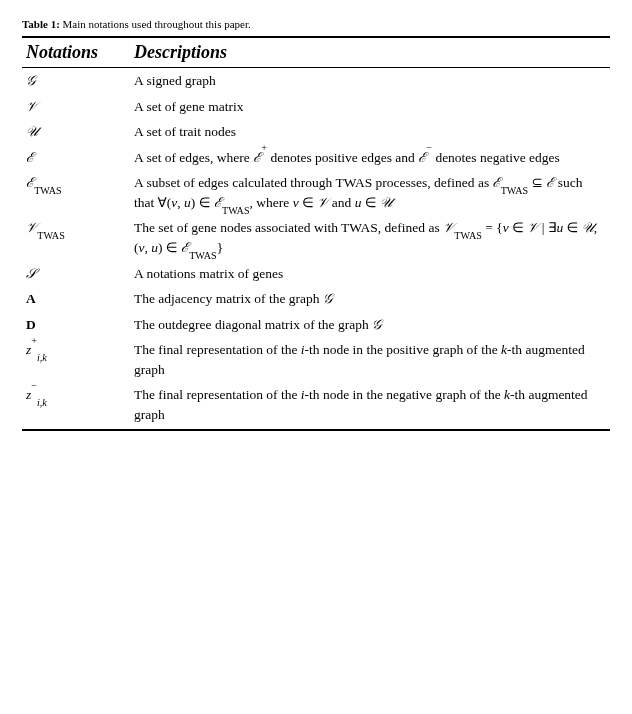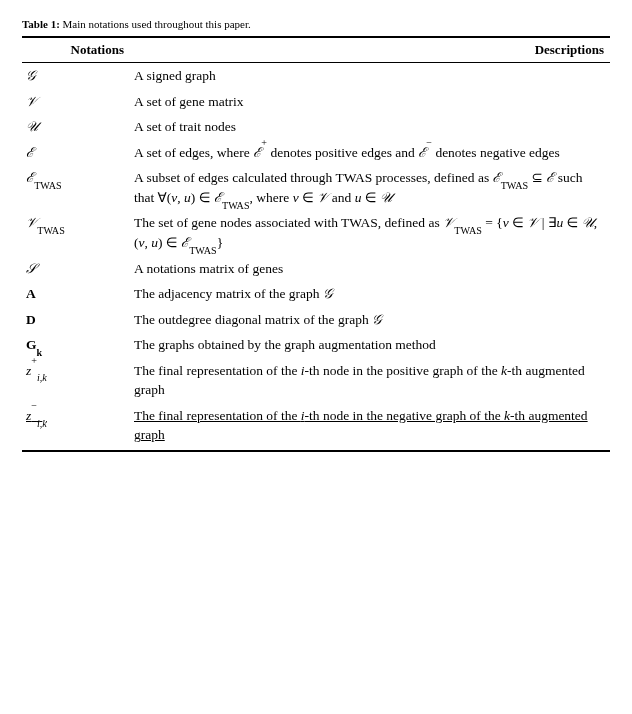--- a/index.html
+++ b/index.html
@@ -21,41 +21,41 @@
       font-weight: bold;
     }
     table {
       width: 100%;
       border-collapse: collapse;
     }
     thead tr th {
       border-top: 2px solid #000;
       border-bottom: 1.5px solid #000;
       padding: 4px 6px 4px 4px;
-      text-align: right;
+      text-align: left;
       font-weight: bold;
-      font-size: 13px;
+      font-size: 18px;
+      font-style: italic;
     }
     thead tr th:first-child {
       width: 108px;
     }
     tbody tr td {
       padding: 3px 6px 3px 4px;
       vertical-align: top;
       font-size: 13.5px;
       line-height: 1.45;
     }
     tbody tr td:first-child {
       white-space: nowrap;
       vertical-align: top;
     }
     .last-row td {
       border-bottom: 2px solid #000;
       padding-bottom: 5px;
-      text-decoration: underline;
     }
     .math {
       font-style: italic;
     }
     .math-cal {
       font-style: italic;
       font-family: "Times New Roman", Times, serif;
     }
     sup, sub {
       font-size: 0.75em;
@@ -111,24 +111,20 @@
       </tr>
       <tr>
         <td><span class="bold">A</span></td>
         <td>The adjacency matrix of the graph <span class="math-cal">𝒢</span></td>
       </tr>
       <tr>
         <td><span class="bold">D</span></td>
         <td>The outdegree diagonal matrix of the graph <span class="math-cal">𝒢</span></td>
       </tr>
       <tr>
-        <td><span class="bold">G</span><sub><span class="bold">k</span></sub></td>
-        <td>The graphs obtained by the graph augmentation method</td>
-      </tr>
-      <tr>
         <td><span class="math">z</span><sup>+</sup><sub><span class="math">i</span>,<span class="math">k</span></sub></td>
         <td>The final representation of the <span class="math">i</span>-th node in the positive graph of the <span class="math">k</span>-th augmented graph</td>
       </tr>
       <tr class="last-row">
         <td><span class="math">z</span><sup>−</sup><sub><span class="math">i</span>,<span class="math">k</span></sub></td>
         <td>The final representation of the <span class="math">i</span>-th node in the negative graph of the <span class="math">k</span>-th augmented graph</td>
       </tr>
     </tbody>
 </table>
 

